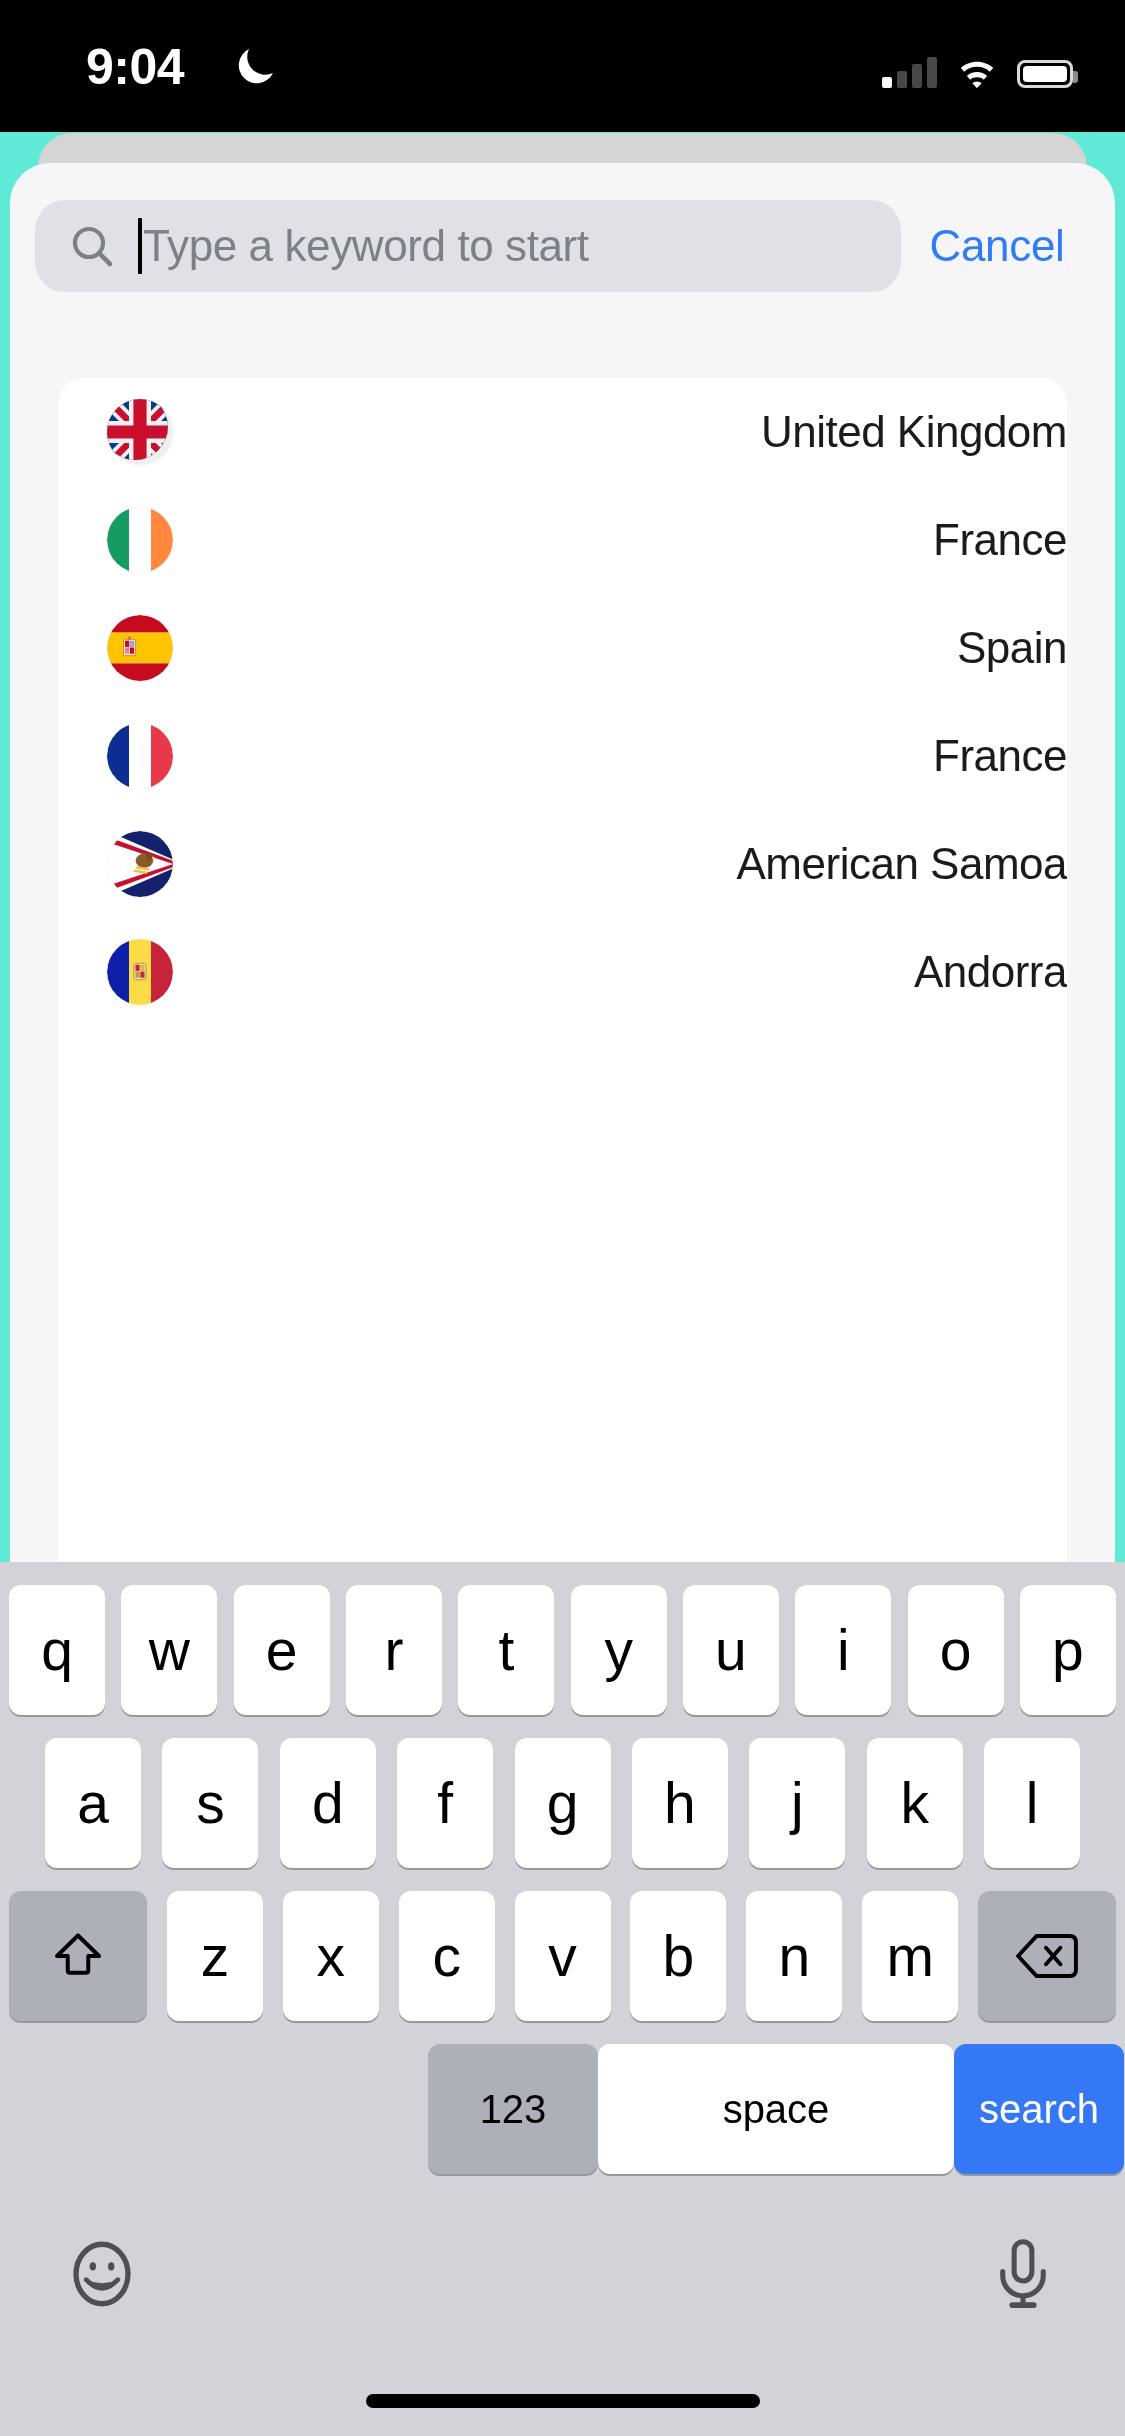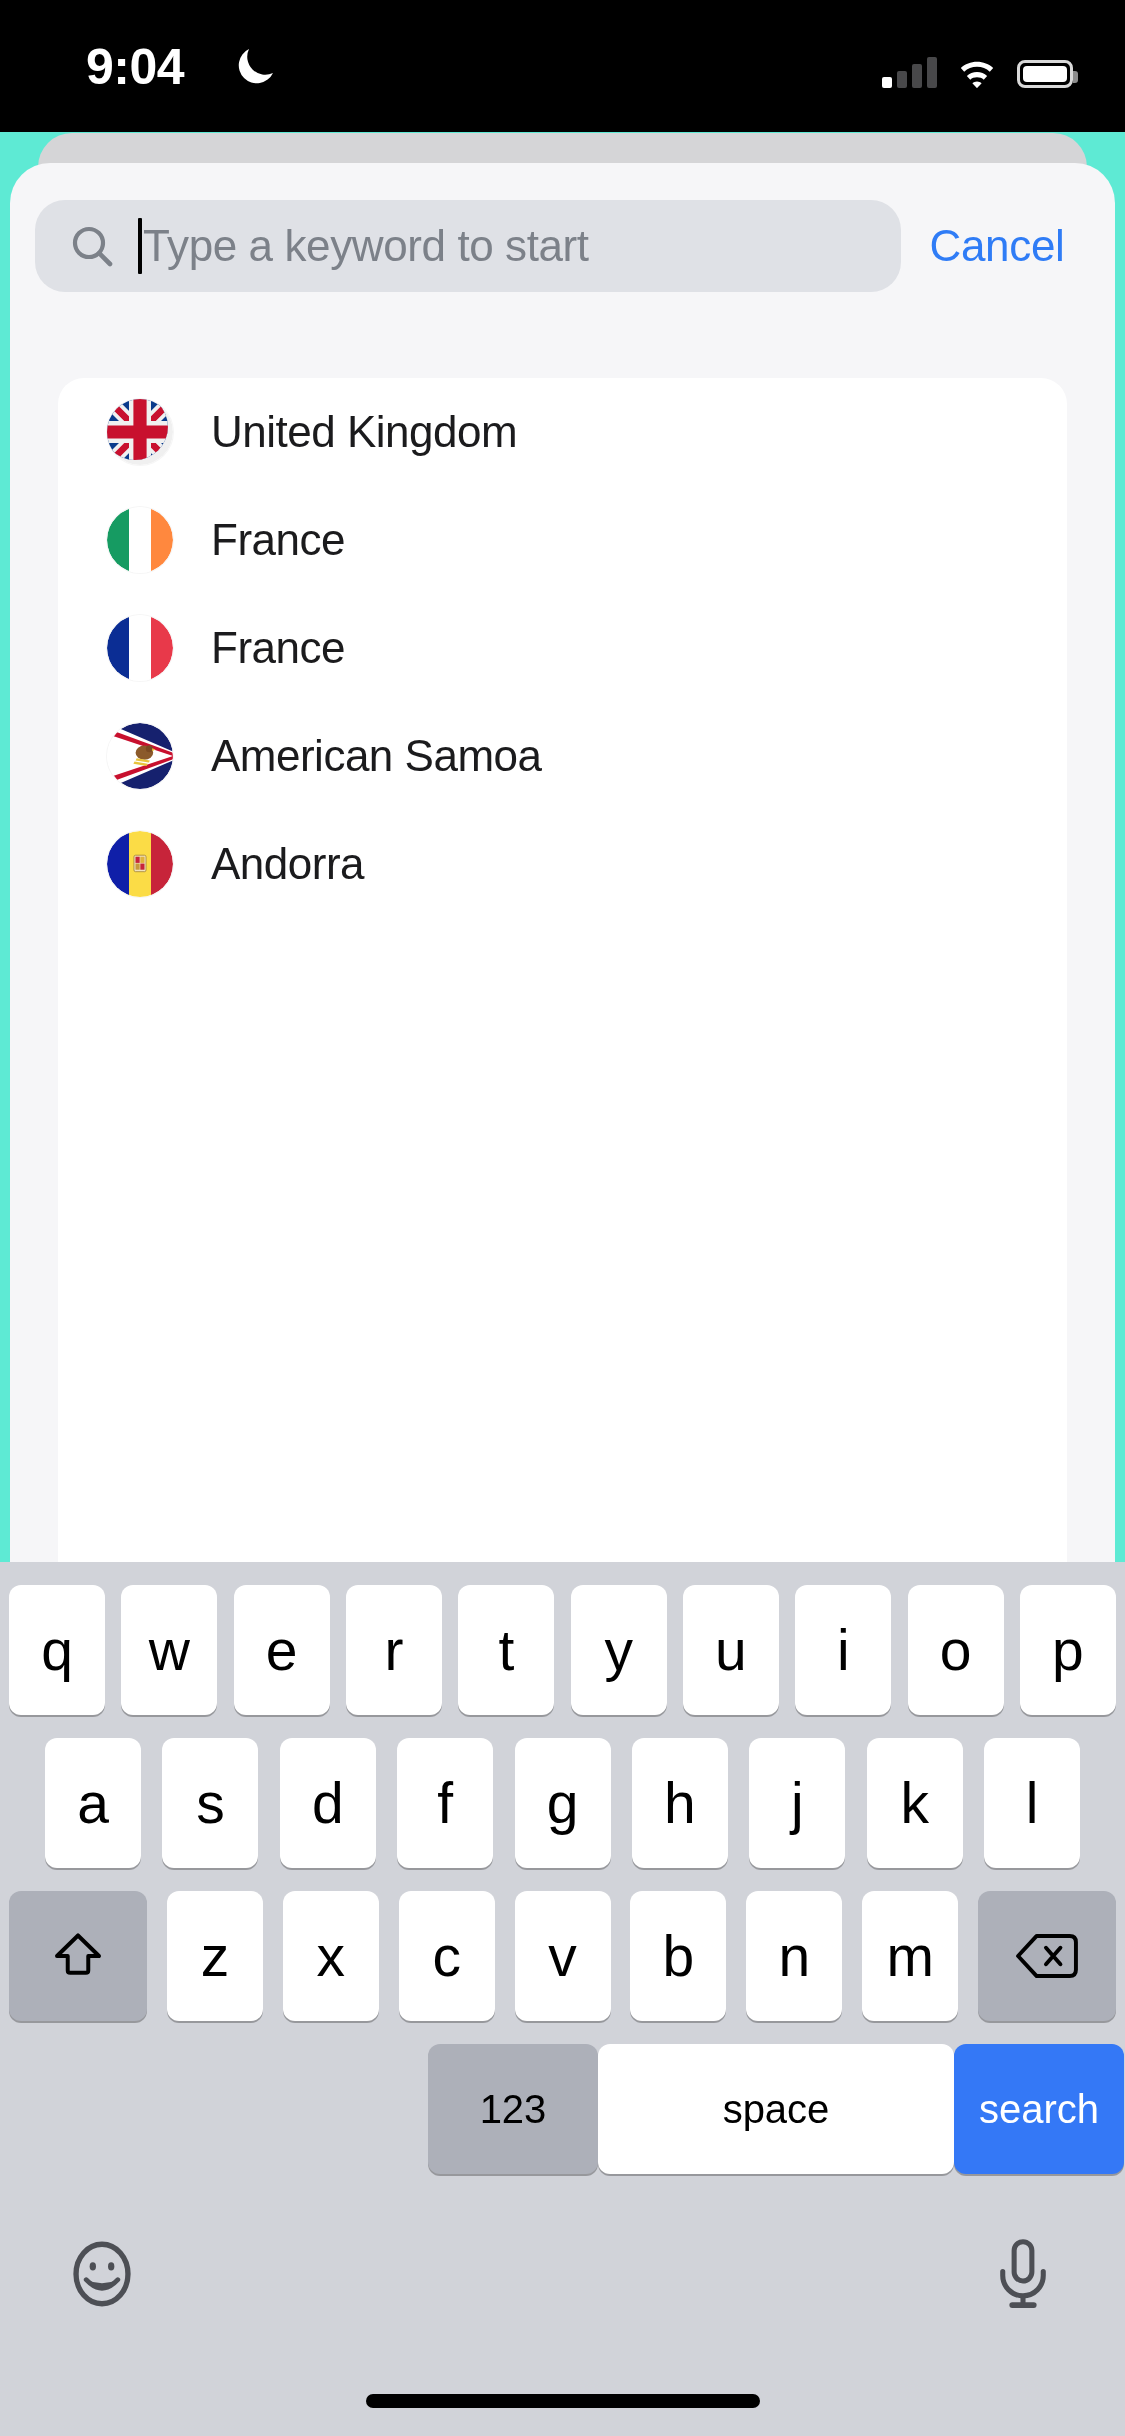--- a/index.html
+++ b/index.html
@@ -68,21 +68,21 @@
     flex:1 1 auto; text-align:center; font-size:44px; color:#2f7cf6;
     letter-spacing:-0.3px; white-space:nowrap; 
   }
 
   
   .list-card {
     position:absolute; left:48px; top:215px; width:1009px; height:1200px;
     background:#fff; border-radius:26px 26px 0 0; overflow:hidden;
   }
   .row {
-    height:108px; display:flex; align-items:center; padding-left:49px;
+    height:108px; display:flex; align-items:center; padding-left:49px;justify-content:space-between;
   }
   .flag {
     flex:0 0 auto; width:66px; height:66px; border-radius:50%;
     overflow:hidden; position:relative; background:#fff;
     box-shadow:0 0 0 1px rgba(0,0,0,.04);
   }
   .flag svg { display:block; width:66px; height:66px; }
   .row-label {
     margin-left:38px; font-size:44px; color:#1b1b1d;
     letter-spacing:-0.5px; white-space:nowrap; line-height:52px;
@@ -190,20 +190,40 @@
             <g clip-path="circle(30px at 30px 30px)">
               <rect x="0" y="0" width="20" height="60" fill="#169b62"></rect>
               <rect x="20" y="0" width="20" height="60" fill="#fff"></rect>
               <rect x="40" y="0" width="20" height="60" fill="#ff883e"></rect>
             </g>
           </svg>
         </span>
         <span class="row-label">France</span>
       </div>
 
+      <div class="row">
+        <span class="flag">
+          <svg viewBox="0 0 60 60">
+            <g clip-path="circle(30px at 30px 30px)">
+              <rect x="0" y="0" width="60" height="16" fill="#c60b1e"></rect>
+              <rect x="0" y="16" width="60" height="28" fill="#ffc400"></rect>
+              <rect x="0" y="44" width="60" height="16" fill="#c60b1e"></rect>
+              <g transform="translate(15,22)">
+                <rect x="0" y="0" width="11" height="15" rx="1.5" fill="#f3e0c0" stroke="#b08a3e" stroke-width="0.8"></rect>
+                <rect x="1.4" y="1.4" width="3.8" height="5.6" fill="#c60b1e"></rect>
+                <rect x="5.8" y="1.4" width="3.8" height="5.6" fill="#aa9de0"></rect>
+                <rect x="1.4" y="7.6" width="3.8" height="5.6" fill="#d98ab0"></rect>
+                <rect x="5.8" y="7.6" width="3.8" height="5.6" fill="#c60b1e"></rect>
+                <rect x="4.2" y="-2.4" width="2.6" height="3" fill="#b08a3e"></rect>
+              </g>
+            </g>
+          </svg>
+        </span>
+        <span class="row-label">Spain</span>
+      </div>
 
       <div class="row">
         <span class="flag">
           <svg viewBox="0 0 60 60">
             <g clip-path="circle(30px at 30px 30px)">
               <rect x="0" y="0" width="20" height="60" fill="#0b2d94"></rect>
               <rect x="20" y="0" width="20" height="60" fill="#fff"></rect>
               <rect x="40" y="0" width="20" height="60" fill="#e8394a"></rect>
             </g>
           </svg>

